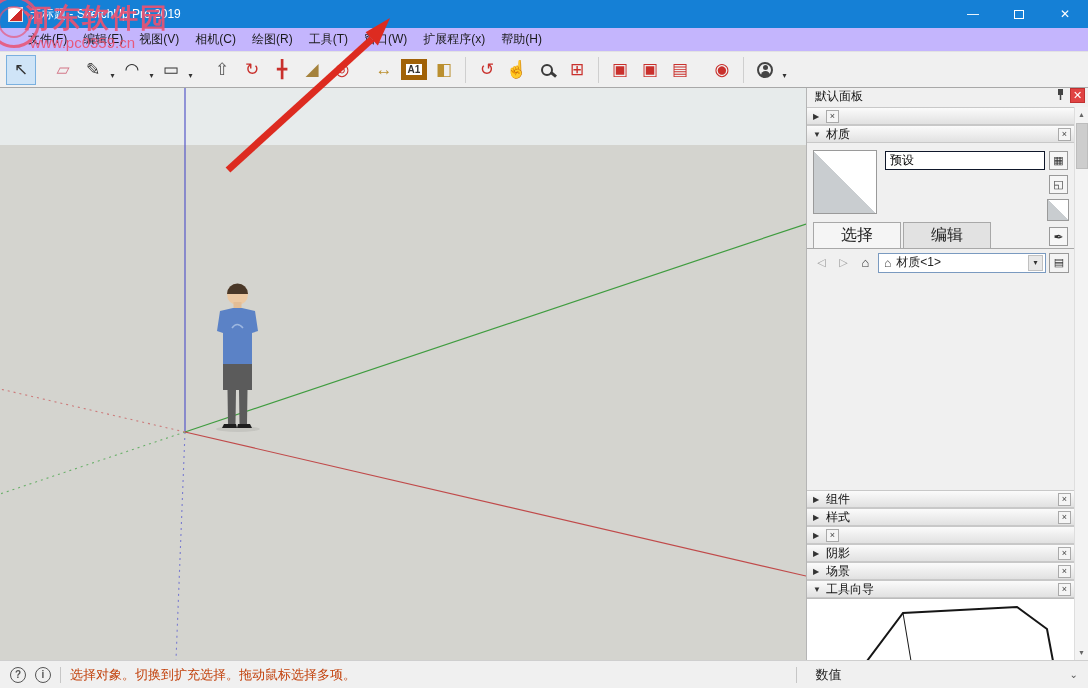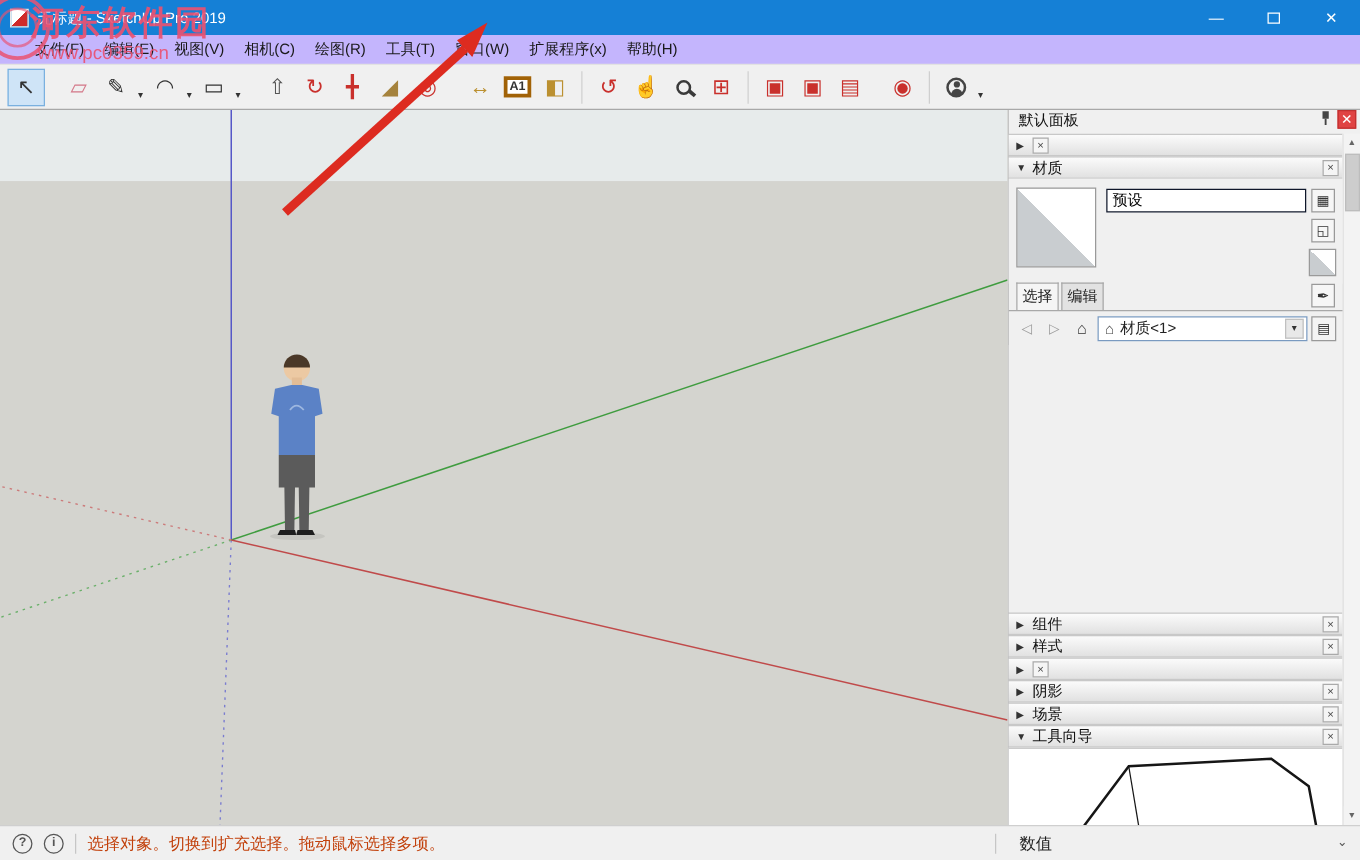--- a/index.html
+++ b/index.html
@@ -19,21 +19,21 @@
   .menu-item{padding:4px 8px;font-size:12px;color:#1a1a1a}
 
   
   .toolbar{height:36px;background:#f0f0f0;border-bottom:1px solid #a8a8a8;display:flex;align-items:center;padding-left:6px}
   .tool{width:30px;height:30px;border:1px solid transparent;background:transparent;display:flex;align-items:center;justify-content:center;font-size:17px;flex:none}
   .tool.pressed{background:#cfe4f7;border-color:#7ab0df}
   .dd{width:9px;font-size:8px;color:#333;flex:none;padding-top:12px;text-align:center}
   .gap{width:12px;flex:none}
   .tsep{width:1px;height:26px;background:#cfcfcf;margin:0 6px;flex:none}
   .c-dark{color:#333}.c-red{color:#c9302c}.c-pink{color:#d4798a}.c-tan{color:#a5823c}.c-gold{color:#bb9030}.c-gray{color:#555}
-  .a1{font-size:10px;font-weight:bold;border:3px solid #a16207;padding:0 2px;color:#333;background:#fff}
+  .a1{font-size:10px;font-weight:bold;border:5px solid #a16207;padding:0 2px;color:#333;background:#fff}
   .icon-mag{width:12px;height:12px;border:2px solid #3a3a3a;border-radius:50%;position:relative;display:inline-block}
   .icon-mag::after{content:"";position:absolute;width:7px;height:2.5px;background:#3a3a3a;right:-6px;bottom:-2px;transform:rotate(40deg)}
   .icon-person{width:16px;height:16px;border:2px solid #444;border-radius:50%;position:relative;display:inline-block}
   .icon-person::before{content:"";position:absolute;top:1.5px;left:4px;width:5px;height:5px;border-radius:50%;background:#444}
   .icon-person::after{content:"";position:absolute;bottom:0;left:1.5px;width:9px;height:4.5px;border-radius:5px 5px 0 0;background:#444}
 
   
   .main{display:flex;height:572px}
   .viewport{width:806px;height:572px;position:relative;background:#d4d4cf;flex:none}
   .panel{width:282px;height:572px;background:#f0f0f0;border-left:1px solid #b5b5b5;display:flex;flex-direction:column;flex:none}
@@ -55,21 +55,21 @@
 
   .materials-body{height:84px;position:relative;background:#f0f0f0}
   .m-preview{position:absolute;left:6px;top:7px;width:64px;height:64px;border:1px solid #9a9a9a;background:linear-gradient(to bottom left,#ffffff 50%,#c9cdd0 50%)}
   .m-name{position:absolute;left:78px;top:8px;width:160px;height:19px;border:1px solid #0f172a;font-size:12px;padding:0 4px;background:#fff;font-family:inherit}
   .m-small-btn{position:absolute;right:6px;width:19px;height:19px;border:1px solid #999;background:#f6f6f6;font-size:11px;display:flex;align-items:center;justify-content:center;color:#333}
   .m-create{top:8px}
   .m-pane{top:32px}
   .m-thumb{position:absolute;right:5px;top:56px;width:22px;height:22px;border:1px solid #9a9a9a;background:linear-gradient(to bottom left,#ffffff 50%,#c9cdd0 50%)}
 
   .tabs-row{height:22px;display:flex;align-items:flex-end;padding:0 6px;border-bottom:1px solid #a8a8a8;position:relative}
-  .tab{padding:2px 4px;font-size:12px;background:#e2e2e2;border:1px solid #a8a8a8;border-bottom:none;margin-right:2px;color:#222}
+  .tab{padding:2px 27px;font-size:16px;background:#e2e2e2;border:1px solid #a8a8a8;border-bottom:none;margin-right:2px;color:#222}
   .tab.active{background:#f5f5f5}
   .eyedropper{position:absolute;right:6px;bottom:2px;width:19px;height:19px;border:1px solid #999;background:#f6f6f6;font-size:12px;display:flex;align-items:center;justify-content:center;color:#333}
 
   .nav-row{height:27px;display:flex;align-items:center;padding:0 5px;gap:3px}
   .nav-btn{width:19px;height:19px;display:flex;align-items:center;justify-content:center;font-size:11px;background:#f0f0f0;border:1px solid transparent;color:#9a9a9a}
   .nav-btn.home{color:#333;font-size:13px}
   .combo{flex:1;height:20px;background:#fff;border:1px solid #7a9ac0;display:flex;align-items:center;padding:0 2px 0 5px;gap:5px;min-width:0}
   .combo-home{font-size:12px;color:#444}
   .combo-text{flex:1;font-size:12px;white-space:nowrap;overflow:hidden}
   .combo-arrow{width:15px;height:16px;background:#e8e8e8;border:1px solid #c0c0c0;font-size:8px;display:flex;align-items:center;justify-content:center;color:#333;flex:none}

